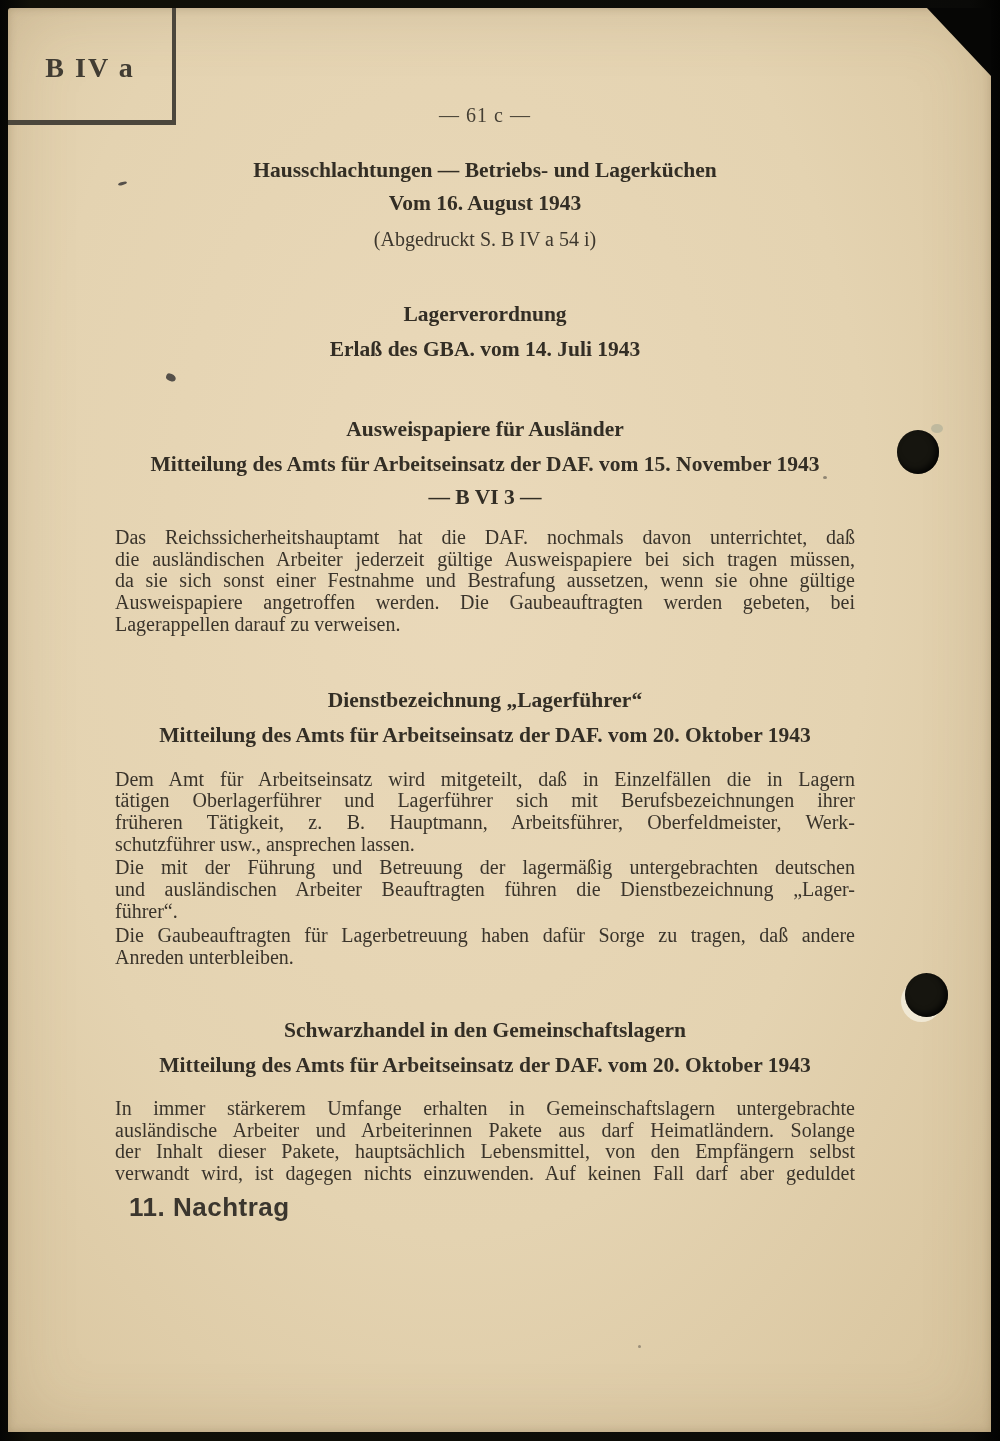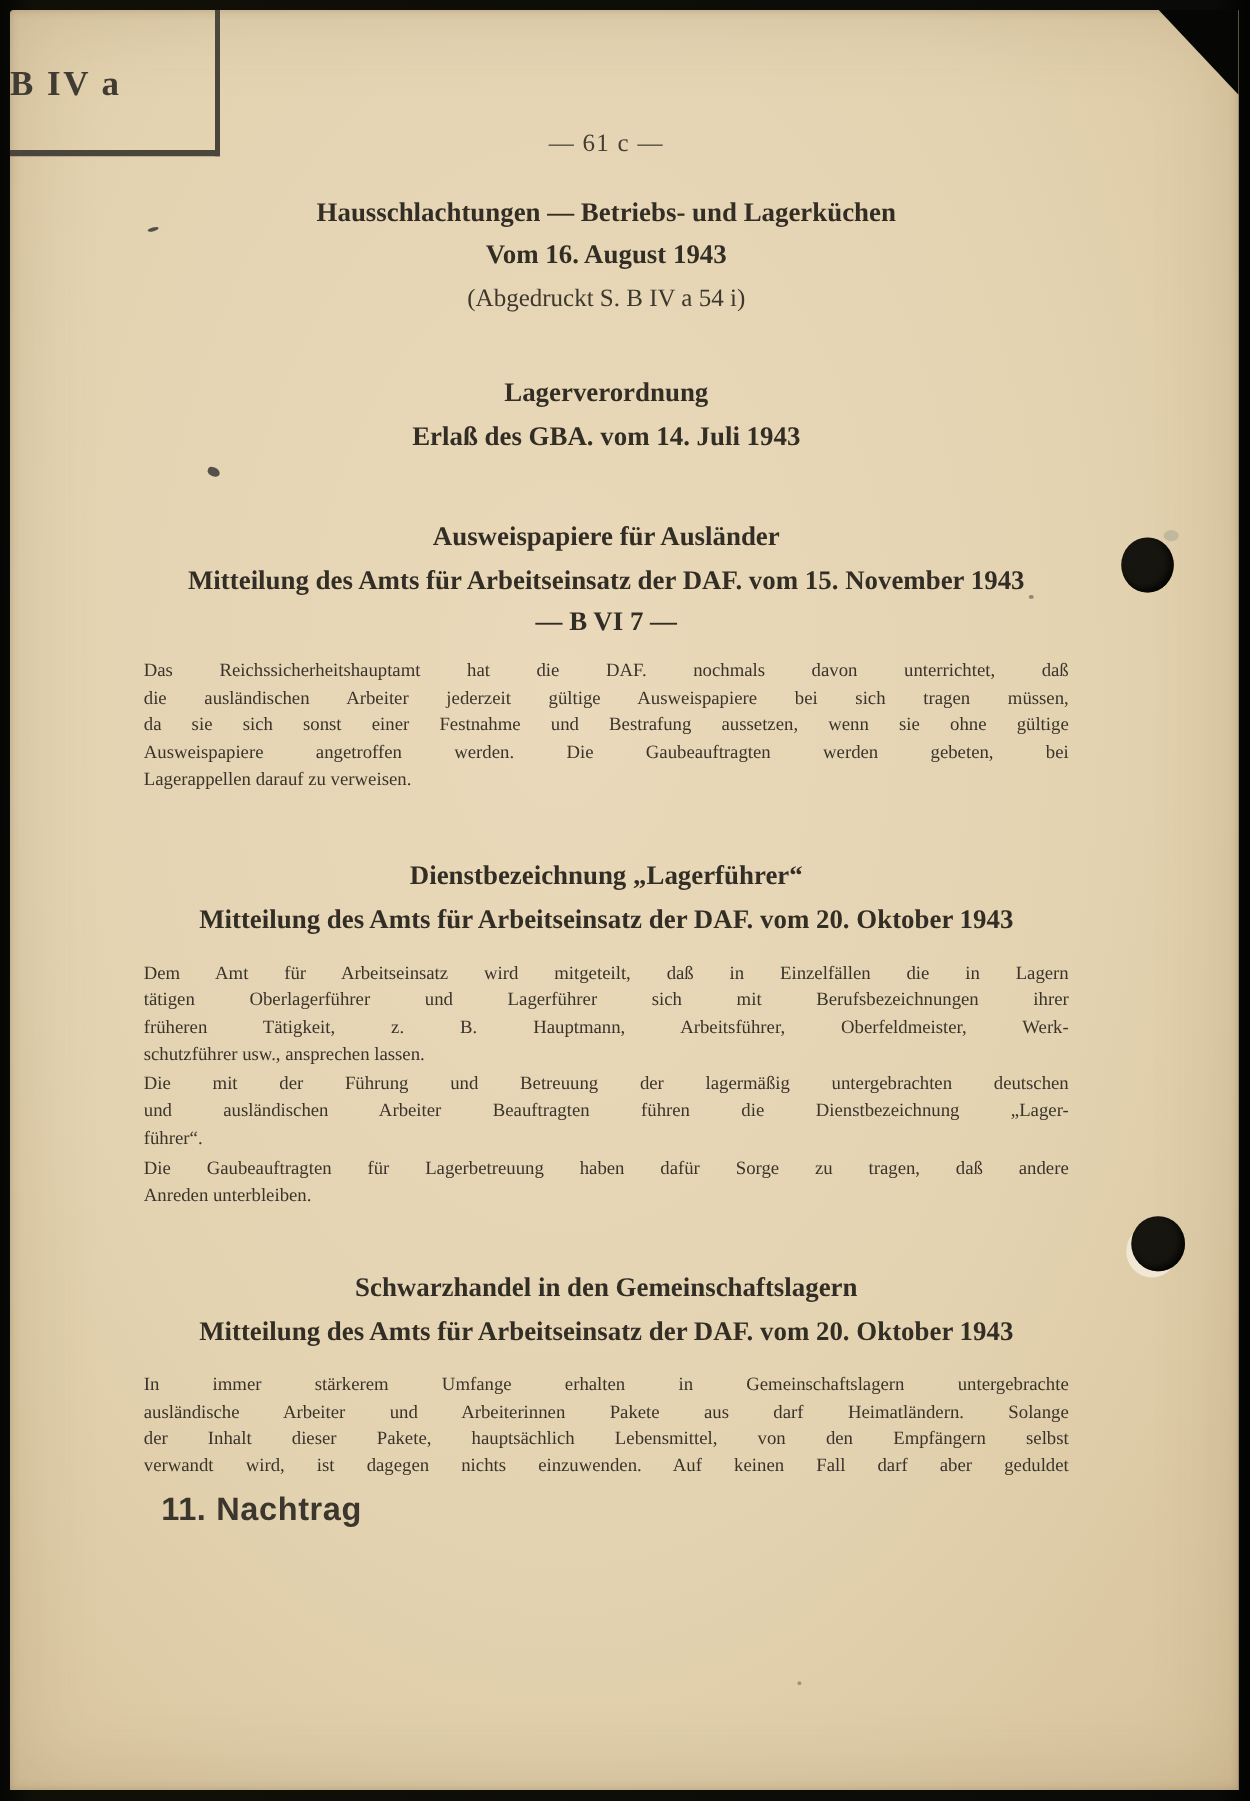--- a/index.html
+++ b/index.html
@@ -20,32 +20,32 @@
   }
   .corner-clip{
     position:absolute;right:0;top:0;width:64px;height:68px;
     background:#060605;
     clip-path:polygon(0 0,100% 0,100% 100%);
   }
   
   .tab-box{
     position:absolute;left:0;top:0;width:164px;height:112px;
     border-right:4px solid #4b463c;border-bottom:5px solid #4b463c;
-    display:flex;align-items:center;
+    display:flex;align-items:center;justify-content:center;
   }
   .tab-box .tab-label{
     font-size:28px;font-weight:bold;color:#413c33;letter-spacing:2px;
     padding-top:8px;
   }
   
   .content{position:absolute;left:107px;top:0;width:740px;color:#39332a;}
   .pageno{margin-top:96px;text-align:center;font-size:20px;color:#453f34;letter-spacing:1px;}
   .h{font-weight:bold;text-align:center;font-size:21.5px;line-height:24px;color:#332e25;}
   .note{text-align:center;font-size:20px;line-height:23px;color:#3d372d;}
-  .para{font-size:15px;line-height:21.7px;color:#3a342b;}
+  .para{font-size:20px;line-height:21.7px;color:#3a342b;}
   .ln{text-align:justify;text-align-last:left;}
   .ln.j{text-align-last:justify;}
   .footer{
     margin-top:7px;margin-left:14px;
     font-family:"Liberation Sans","DejaVu Sans",sans-serif;
     font-weight:bold;font-size:26px;color:#3b362e;letter-spacing:.5px;
   }
   
   .mt31{margin-top:31px}.mt14{margin-top:14px}.mt9{margin-top:9px}
   .mt13{margin-top:13px}.mt51{margin-top:51px}.mt11{margin-top:11px}
@@ -91,21 +91,21 @@
     </div>
 
     <div>
       <div class="h mt51">Lagerverordnung</div>
       <div class="h mt11">Erlaß des GBA. vom 14. Juli 1943</div>
     </div>
 
     <div>
       <div class="h mt56">Ausweispapiere für Ausländer</div>
       <div class="h mt11">Mitteilung des Amts für Arbeitseinsatz der DAF. vom 15. November 1943</div>
-      <div class="h mt9">— B VI 7 —</div>
+      <div class="h mt9">— B VI 3 —</div>
       <div class="para mt18">
         <div class="ln j">Das Reichssicherheitshauptamt hat die DAF. nochmals davon unterrichtet, daß</div>
         <div class="ln j">die ausländischen Arbeiter jederzeit gültige Ausweispapiere bei sich tragen müssen,</div>
         <div class="ln j">da sie sich sonst einer Festnahme und Bestrafung aussetzen, wenn sie ohne gültige</div>
         <div class="ln j">Ausweispapiere angetroffen werden. Die Gaubeauftragten werden gebeten, bei</div>
         <div class="ln">Lagerappellen darauf zu verweisen.</div>
       </div>
     </div>
 
     <div>

